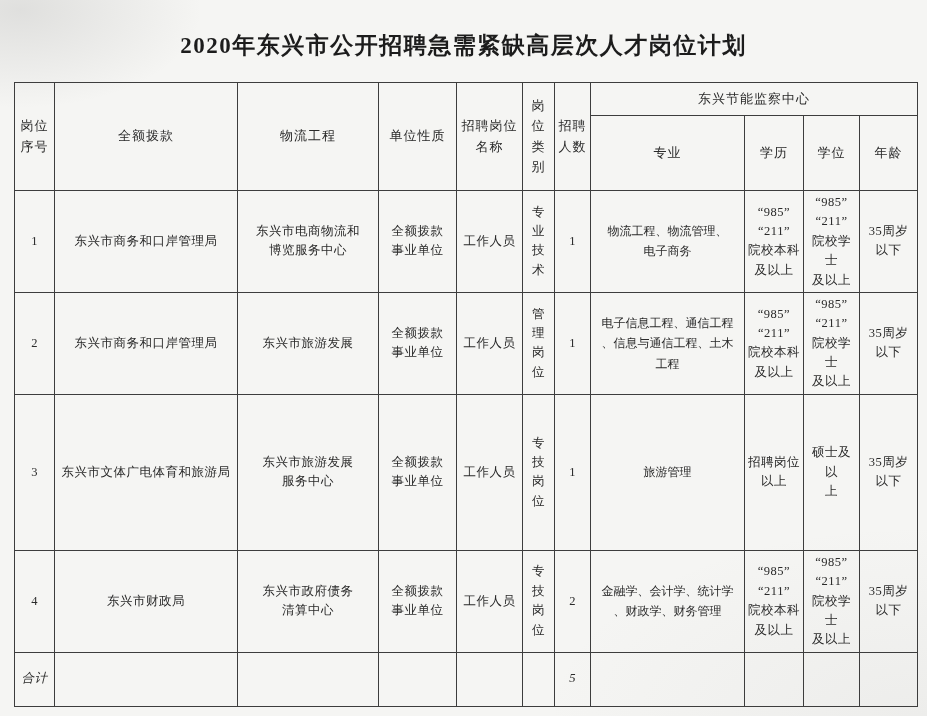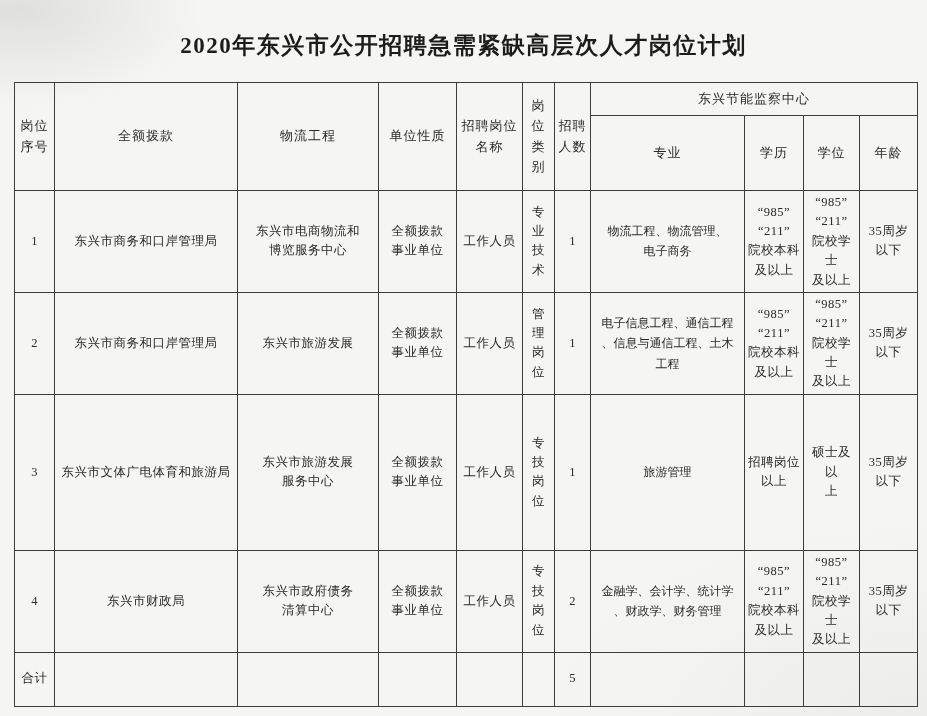--- a/index.html
+++ b/index.html
@@ -35,21 +35,21 @@
     padding: 2px 3px;
     color: #2a2a2a;
     overflow: hidden;
   }
   .plan tr.h1 { height: 33px; }
   .plan tr.h2 { height: 75px; }
   .plan tr.r0 { height: 96px; }
   .plan tr.r1 { height: 82px; }
   .plan tr.r2 { height: 156px; }
   .plan tr.r3 { height: 98px; }
-  .plan tr.rt { height: 54px; }
+  .plan tr.rt { height: 54px; font-style: italic; }
   .plan td.hd { font-size: 13px; letter-spacing: 1px; }
   .plan td.major { font-size: 12px; letter-spacing: 0; line-height: 1.7; }
   .plan td.dept  { letter-spacing: 0.5px; }
 </style>
 </head>
 <body>
 
 <div class="title">2020年东兴市公开招聘急需紧缺高层次人才岗位计划</div>
 
 <table class="plan">

